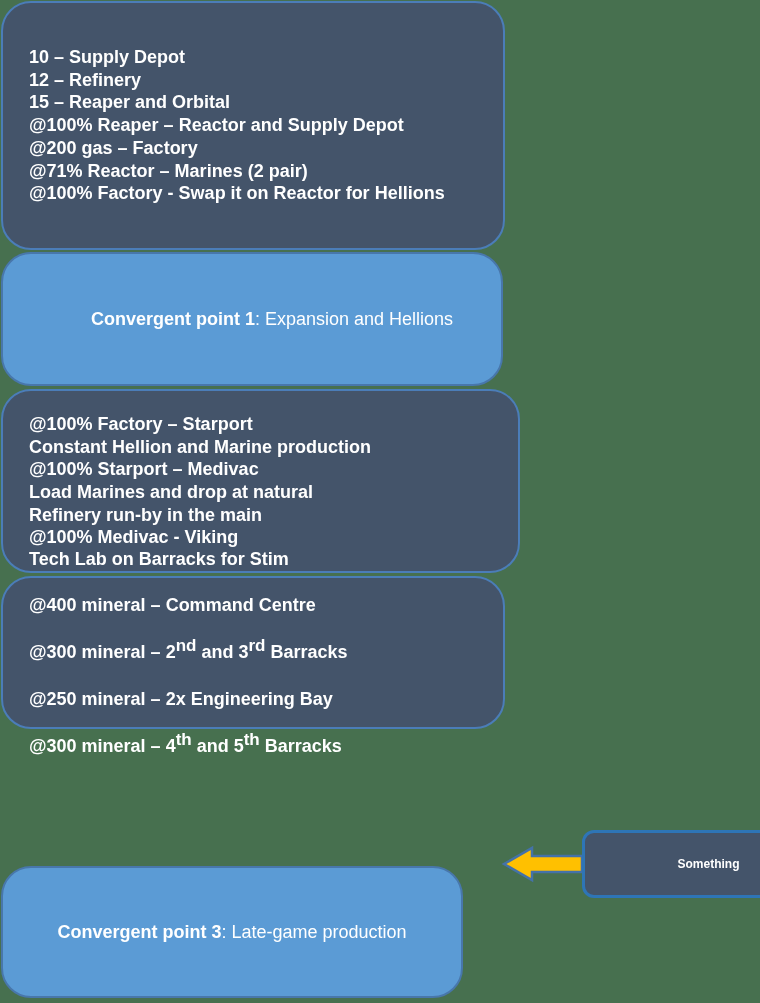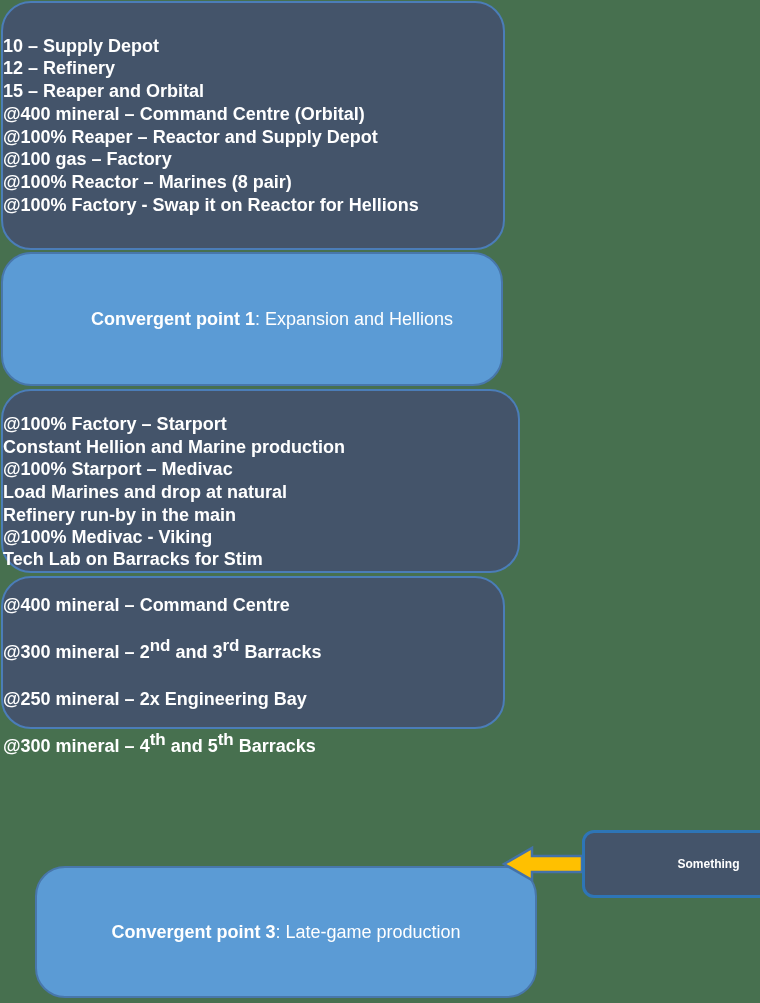--- a/index.html
+++ b/index.html
@@ -21,20 +21,21 @@
     box-sizing: border-box;
     border-radius: 30px;
     color: #ffffff;
   }
   .box.dark {
     background: #44546A;
     border: 2px solid #4B7DB8;
     display: flex;
     flex-direction: column;
     justify-content: center;
+    padding-left: 26px;
     padding-right: 12px;
   }
   .box.light {
     background: #5B9BD5;
     border: 2px solid #4877AB;
     display: flex;
     align-items: center;
     justify-content: center;
     text-align: center;
   }
@@ -54,21 +55,21 @@
     line-height: 24px;
   }
   .conv-text .bold-part { font-weight: 700; }
   .conv-text .rest-part { font-weight: 400; }
 
   #box-build-1 { top: 1px;   height: 249px; width: 504px; }
   #box-conv-1  { top: 252px; height: 134px; width: 502px; padding-left: 40px; }
   #box-build-2 { top: 389px; height: 184px; width: 519px; }
   #box-build-3 { top: 576px; height: 153px; width: 504px; gap: 24px; }
   #box-conv-2  { top: 732px; height: 131px; width: 502px; }
-  #box-conv-3  { top: 866px; height: 132px; width: 502px; margin-left: 34px; }
+  #box-conv-3  { top: 866px; height: 132px; width: 462px; }
 
   #annotation-box {
     position: absolute;
     left: 582px;
     top: 830px;
     width: 205px;
     height: 68px;
     box-sizing: border-box;
     background: #44546A;
     border: 3px solid #2E75B6;
@@ -91,24 +92,23 @@
 </style>
 </head>
 <body>
 
 <div class="canvas">
 
   <div class="box dark" id="box-build-1">
       <div class="line">10 – Supply Depot</div>
       <div class="line">12 – Refinery</div>
       <div class="line">15 – Reaper and Orbital</div>
-      <div class="line">@400 mineral – Command Centre (Orbital)</div>
       <div class="line">@100% Reaper – Reactor and Supply Depot</div>
-      <div class="line">@100 gas – Factory</div>
-      <div class="line">@100% Reactor – Marines (8 pair)</div>
+      <div class="line">@200 gas – Factory</div>
+      <div class="line">@71% Reactor – Marines (2 pair)</div>
       <div class="line">@100% Factory - Swap it on Reactor for Hellions</div>
     </div>
 
   <div class="box light" id="box-conv-1">
     <div class="conv-text">
       <span class="bold-part">Convergent point 1</span><span class="rest-part">: Expansion and Hellions</span>
     </div>
   </div>
 
   <div class="box dark" id="box-build-2">

